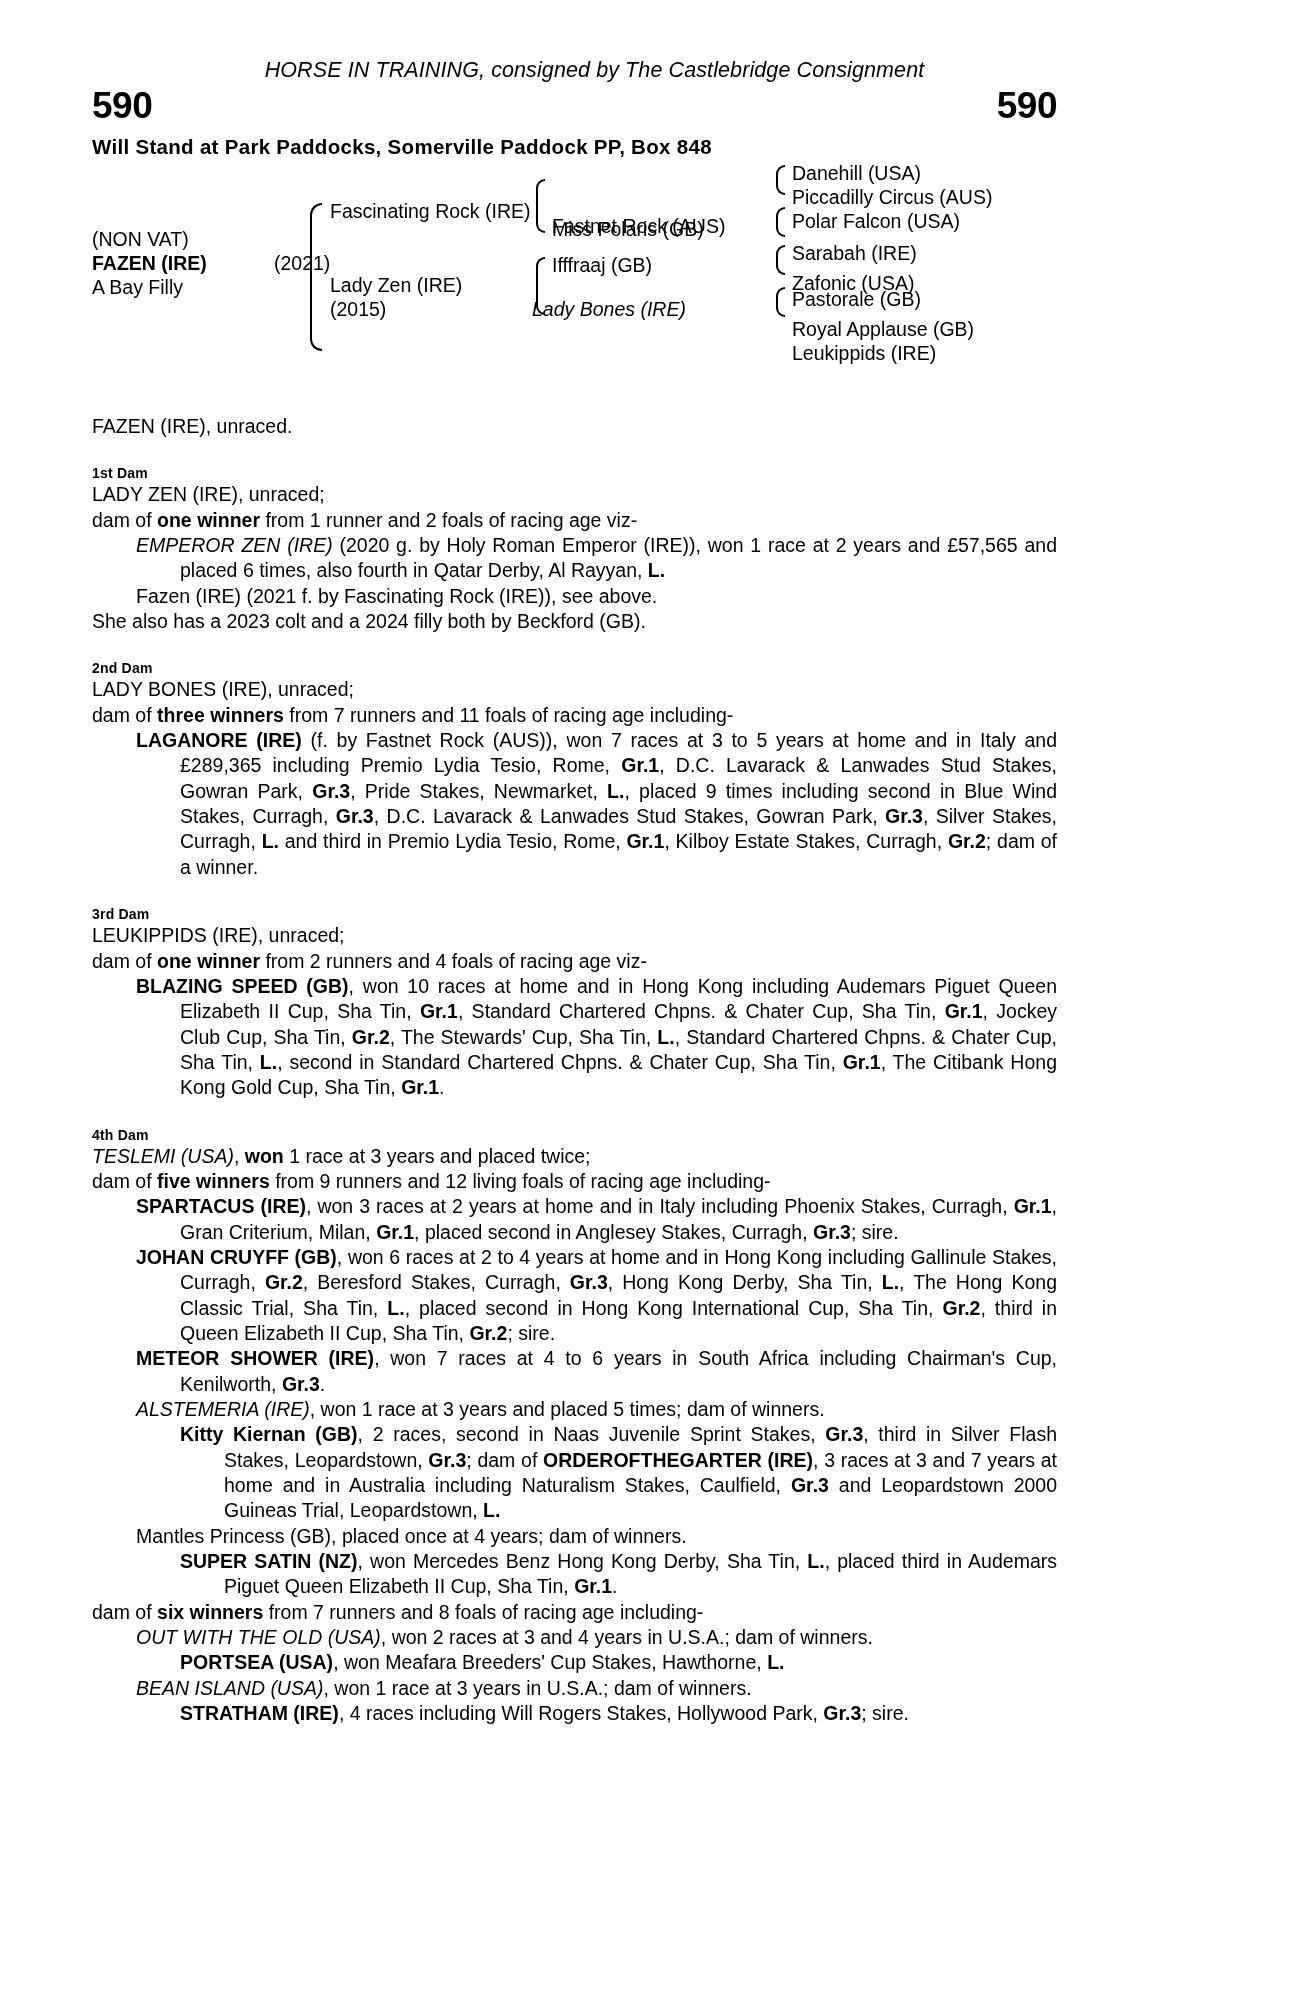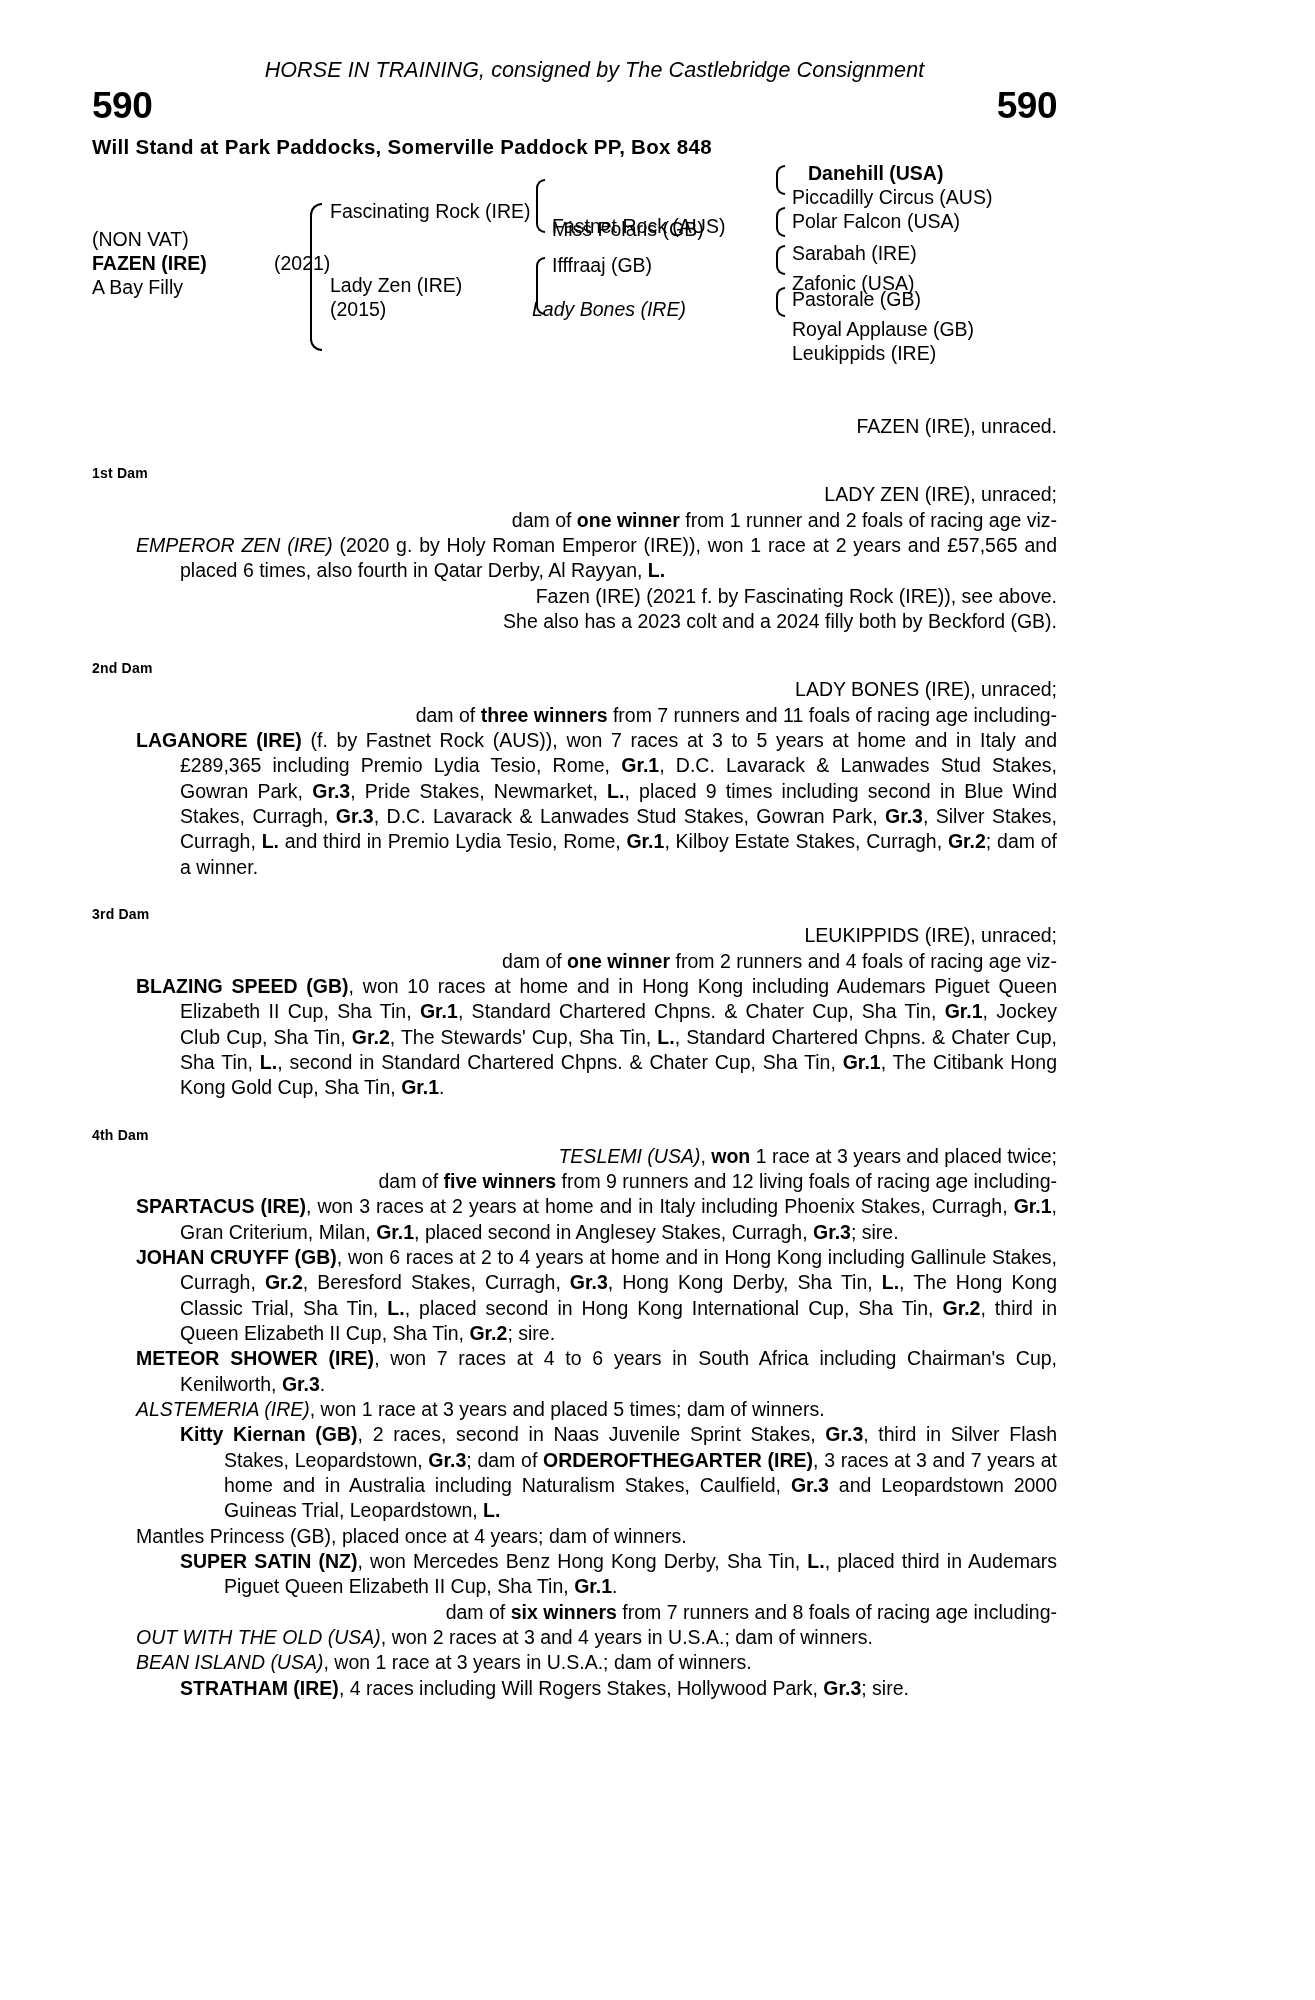--- a/index.html
+++ b/index.html
@@ -63,21 +63,20 @@
     border-radius: 14px 0 0 14px;
     width: 12px;
     box-sizing: border-box;
   }
   .cbrace.small { border-radius: 9px 0 0 9px; width: 9px; }
   
   .para {
     font-size: 19.5px;
     line-height: 1.3;
     margin: 0 0 0 0;
-    text-align: right;
   }
   .section-head {
     font-size: 14px;
     font-weight: bold;
     letter-spacing: 0.2px;
     margin-top: 26px;
     margin-bottom: 1px;
   }
   .just { text-align: justify; }
   .hang {
@@ -128,21 +127,21 @@
     <div class="cell" style="left:460px; top:17px;margin-top:32px;">Fastnet Rock (AUS)</div>
     <div class="cell" style="left:460px; top:52px;">Miss Polaris (GB)</div>
     <div class="cell" style="left:460px; top:88px;">Ifffraaj (GB)</div>
     <div class="cell" style="left:440px; top:132px;font-style:italic;">Lady Bones (IRE)</div>
 
     <div class="cbrace small" style="left:684px; top:0px; height:30px;"></div>
     <div class="cbrace small" style="left:684px; top:42px; height:30px;"></div>
     <div class="cbrace small" style="left:684px; top:80px; height:30px;"></div>
     <div class="cbrace small" style="left:684px; top:122px; height:30px;"></div>
 
-    <div class="cell" style="left:716px; top:-4px;font-weight:bold;">Danehill (USA)</div>
+    <div class="cell" style="left:700px; top:-4px;">Danehill (USA)</div>
     <div class="cell" style="left:700px; top:20px;">Piccadilly Circus (AUS)</div>
     <div class="cell" style="left:700px; top:44px;">Polar Falcon (USA)</div>
     <div class="cell" style="left:700px; top:76px;">Sarabah (IRE)</div>
     <div class="cell" style="left:700px; top:106px;">Zafonic (USA)</div>
     <div class="cell" style="left:700px; top:122px;">Pastorale (GB)</div>
     <div class="cell" style="left:700px; top:152px;">Royal Applause (GB)</div>
     <div class="cell" style="left:700px; top:176px;">Leukippids (IRE)</div>
   </div>
 
   <div class="para unraced-line">FAZEN (IRE), unraced.</div>
@@ -172,16 +171,17 @@
   <div class="para just hang"><b>JOHAN CRUYFF (GB)</b><span>, won 6 races at 2 to 4 years at home and in Hong Kong including Gallinule Stakes, Curragh, <b>Gr.2</b>, Beresford Stakes, Curragh, <b>Gr.3</b>, Hong Kong Derby, Sha Tin, <b>L.</b>, The Hong Kong Classic Trial, Sha Tin, <b>L.</b>, placed second in Hong Kong International Cup, Sha Tin, <b>Gr.2</b>, third in Queen Elizabeth II Cup, Sha Tin, <b>Gr.2</b>; sire.</span></div>
   <div class="para just hang"><b>METEOR SHOWER (IRE)</b><span>, won 7 races at 4 to 6 years in South Africa including Chairman's Cup, Kenilworth, <b>Gr.3</b>.</span></div>
   <div class="para just hang"><i>ALSTEMERIA (IRE)</i><span>, won 1 race at 3 years and placed 5 times; dam of winners.</span></div>
   <div class="para just hang2"><b>Kitty Kiernan (GB)</b><span>, 2 races, second in Naas Juvenile Sprint Stakes, <b>Gr.3</b>, third in Silver Flash Stakes, Leopardstown, <b>Gr.3</b>; dam of <b>ORDEROFTHEGARTER (IRE)</b>, 3 races at 3 and 7 years at home and in Australia including Naturalism Stakes, Caulfield, <b>Gr.3</b> and Leopardstown 2000 Guineas Trial, Leopardstown, <b>L.</b></span></div>
   <div class="para just hang"><span>Mantles Princess (GB)</span><span>, placed once at 4 years; dam of winners.</span></div>
   <div class="para just hang2"><b>SUPER SATIN (NZ)</b><span>, won Mercedes Benz Hong Kong Derby, Sha Tin, <b>L.</b>, placed third in Audemars Piguet Queen Elizabeth II Cup, Sha Tin, <b>Gr.1</b>.</span></div>
 
   <div class="para"><span>dam of </span><b>six winners</b><span> from 7 runners and 8 foals of racing age including-</span></div>
 
   <div class="para just hang"><i>OUT WITH THE OLD (USA)</i><span>, won 2 races at 3 and 4 years in U.S.A.; dam of winners.</span></div>
+  <div class="para just hang2"><b>PORTSEA (USA)</b><span>, won Meafara Breeders' Cup Stakes, Hawthorne, <b>L.</b></span></div>
   <div class="para just hang"><i>BEAN ISLAND (USA)</i><span>, won 1 race at 3 years in U.S.A.; dam of winners.</span></div>
   <div class="para just hang2"><b>STRATHAM (IRE)</b><span>, 4 races including Will Rogers Stakes, Hollywood Park, <b>Gr.3</b>; sire.</span></div>
 
 </div>
 
 </body></html>

